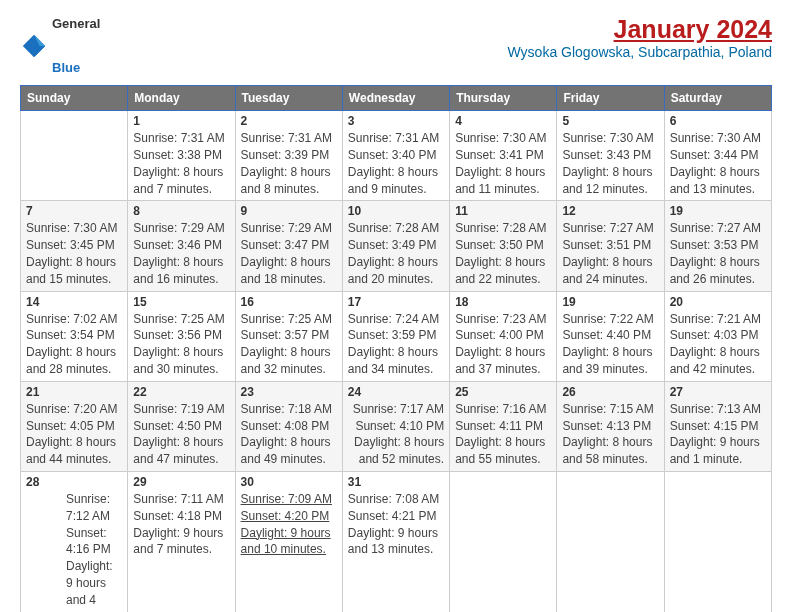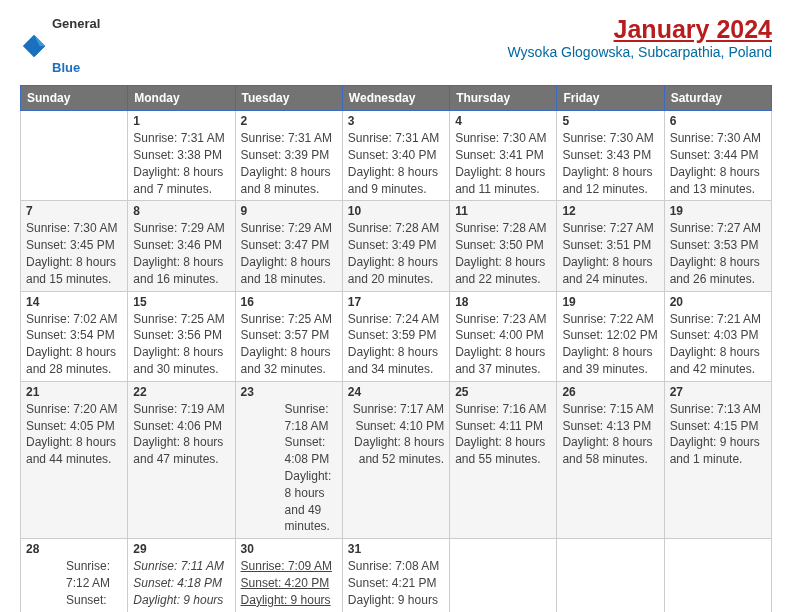--- a/index.html
+++ b/index.html
@@ -264,21 +264,21 @@
           <td>
             <span class="day-num">18</span>
             <div class="day-info" style="white-space: pre-line;">Sunrise: 7:23 AM
 Sunset: 4:00 PM
 Daylight: 8 hours
 and 37 minutes.</div>
           </td>
           <td>
             <span class="day-num">19</span>
             <div class="day-info" style="white-space: pre-line;">Sunrise: 7:22 AM
-Sunset: 12:02 PM
+Sunset: 4:40 PM
 Daylight: 8 hours
 and 39 minutes.</div>
           </td>
           <td>
             <span class="day-num">20</span>
             <div class="day-info" style="white-space: pre-line;">Sunrise: 7:21 AM
 Sunset: 4:03 PM
 Daylight: 8 hours
 and 42 minutes.</div>
           </td>
@@ -287,27 +287,27 @@
           <td>
             <span class="day-num">21</span>
             <div class="day-info" style="white-space: pre-line;">Sunrise: 7:20 AM
 Sunset: 4:05 PM
 Daylight: 8 hours
 and 44 minutes.</div>
           </td>
           <td>
             <span class="day-num">22</span>
             <div class="day-info" style="white-space: pre-line;">Sunrise: 7:19 AM
-Sunset: 4:06 PM
+Sunset: 4:50 PM
 Daylight: 8 hours
 and 47 minutes.</div>
           </td>
           <td>
             <span class="day-num">23</span>
-            <div class="day-info" style="white-space: pre-line; margin-left: 44px;">Sunrise: 7:18 AM
+            <div class="day-info" style="white-space: pre-line;">Sunrise: 7:18 AM
 Sunset: 4:08 PM
 Daylight: 8 hours
 and 49 minutes.</div>
           </td>
           <td>
             <span class="day-num">24</span>
             <div class="day-info" style="white-space: pre-line; text-align: right;">Sunrise: 7:17 AM
 Sunset: 4:10 PM
 Daylight: 8 hours
 and 52 minutes.</div>
@@ -337,21 +337,21 @@
         <tr>
           <td>
             <span class="day-num">28</span>
             <div class="day-info" style="white-space: pre-line; margin-left: 40px;">Sunrise: 7:12 AM
 Sunset: 4:16 PM
 Daylight: 9 hours
 and 4 minutes.</div>
           </td>
           <td>
             <span class="day-num">29</span>
-            <div class="day-info" style="white-space: pre-line; font-style: italic;">Sunrise: 7:11 AM
+            <div class="day-info" style="white-space: pre-line;">Sunrise: 7:11 AM
 Sunset: 4:18 PM
 Daylight: 9 hours
 and 7 minutes.</div>
           </td>
           <td>
             <span class="day-num">30</span>
             <div class="day-info" style="white-space: pre-line; text-decoration: underline;">Sunrise: 7:09 AM
 Sunset: 4:20 PM
 Daylight: 9 hours
 and 10 minutes.</div>

